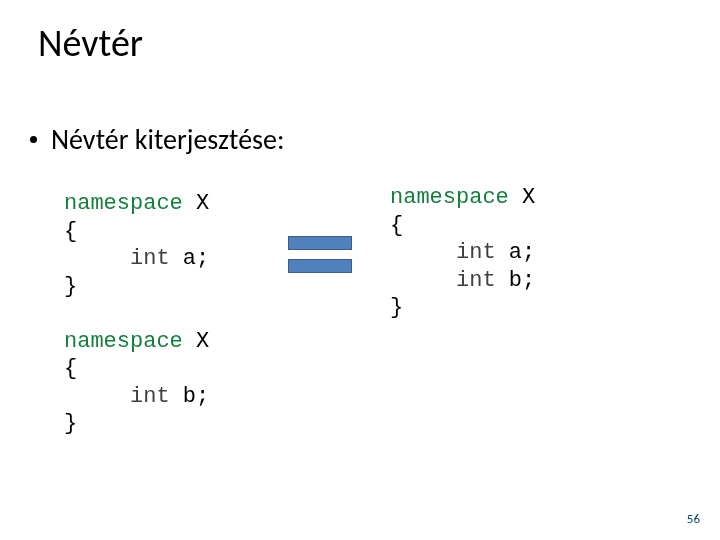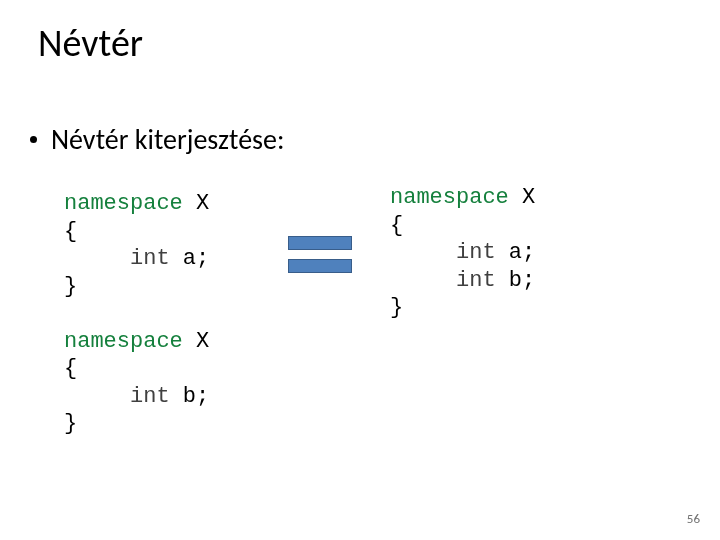--- a/index.html
+++ b/index.html
@@ -67,21 +67,21 @@
     background: #4f81bd;
     border: 1px solid #385d8a;
     box-sizing: border-box;
     margin-bottom: 9px;
   }
   .pagenum {
     position: absolute;
     right: 20px;
     bottom: 14px;
     font-size: 13px;
-    color: #737373;
+    color: #0c4a6e;
   }
 </style>
 </head>
 <body>
 
 <div class="slide">
 
   <div class="title">Névtér</div>
 
   <div class="bullet">

